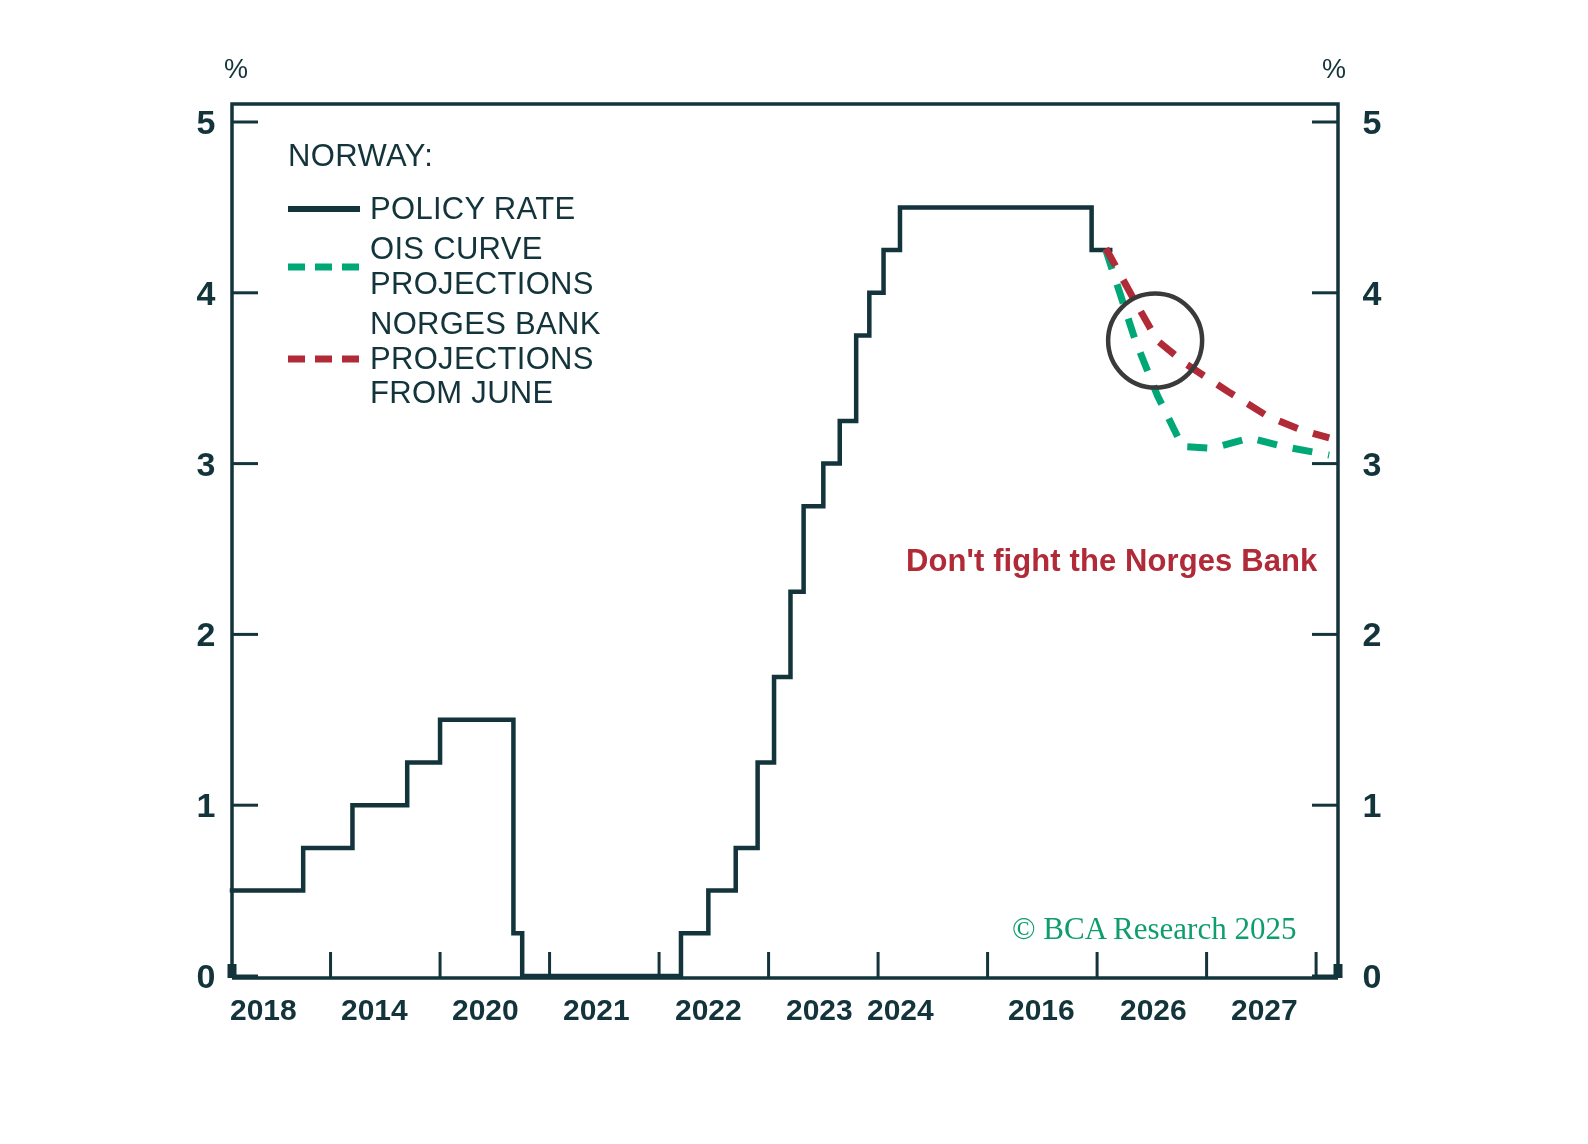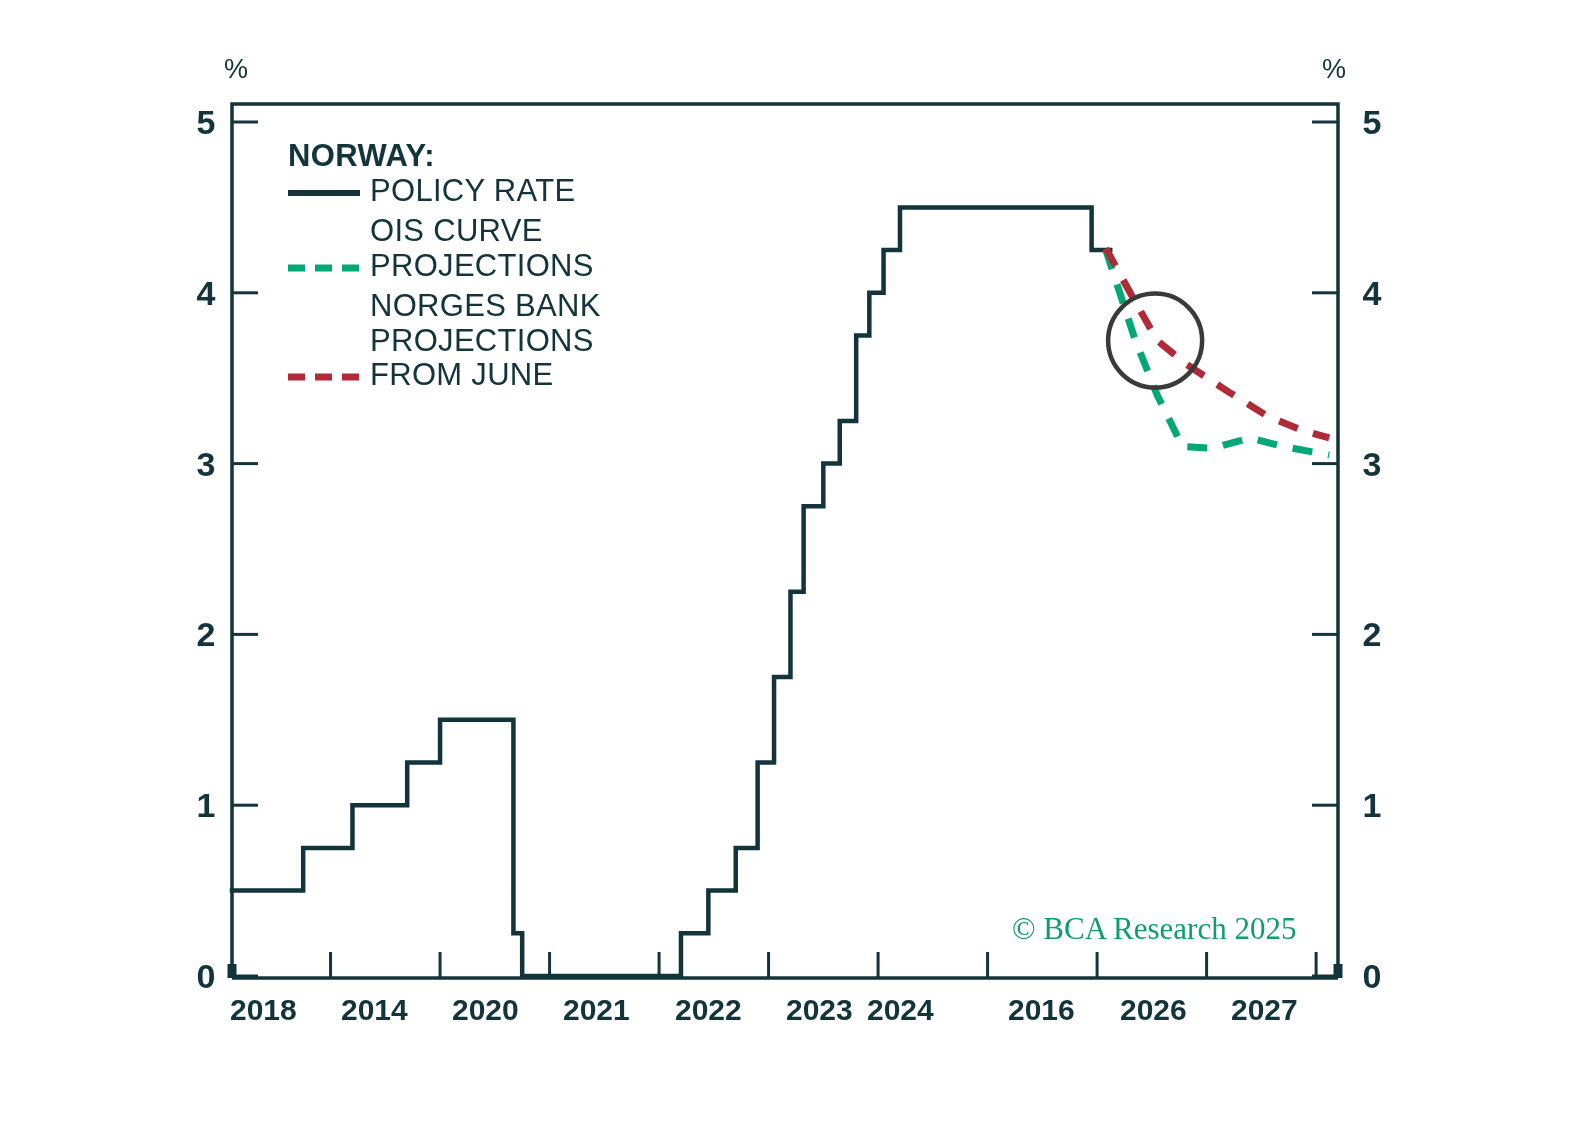--- a/index.html
+++ b/index.html
@@ -59,27 +59,28 @@
   }
 
   #legend {
     position: absolute;
     left: 288px;
     top: 138px;
     width: 430px;
   }
   #legend-title {
     font-size: 31px;
-    font-weight: 700;
+    font-weight: 400;
     letter-spacing: 0.4px;
     color: #13343b;
+    margin-bottom: 18px;
   }
   .legend-row {
     display: flex;
-    align-items: flex-end;
+    align-items: center;
     margin-bottom: 6px;
   }
   .legend-swatch {
     width: 72px;
     min-width: 72px;
     height: 30px;
     margin-right: 10px;
     position: relative;
   }
   .legend-swatch .bar {
@@ -216,16 +217,17 @@
     <div class="legend-row">
       <span class="legend-swatch dash-red">
           <span class="bar"></span>
         </span>
       <span class="legend-text">NORGES BANK
 PROJECTIONS
 FROM JUNE</span>
     </div>
   </div>
 
+  <div id="annotation-text">Don't fight the Norges Bank</div>
 
   <div id="copyright">© BCΑ Research 2025</div>
 
 </div>
 
 </body></html>

